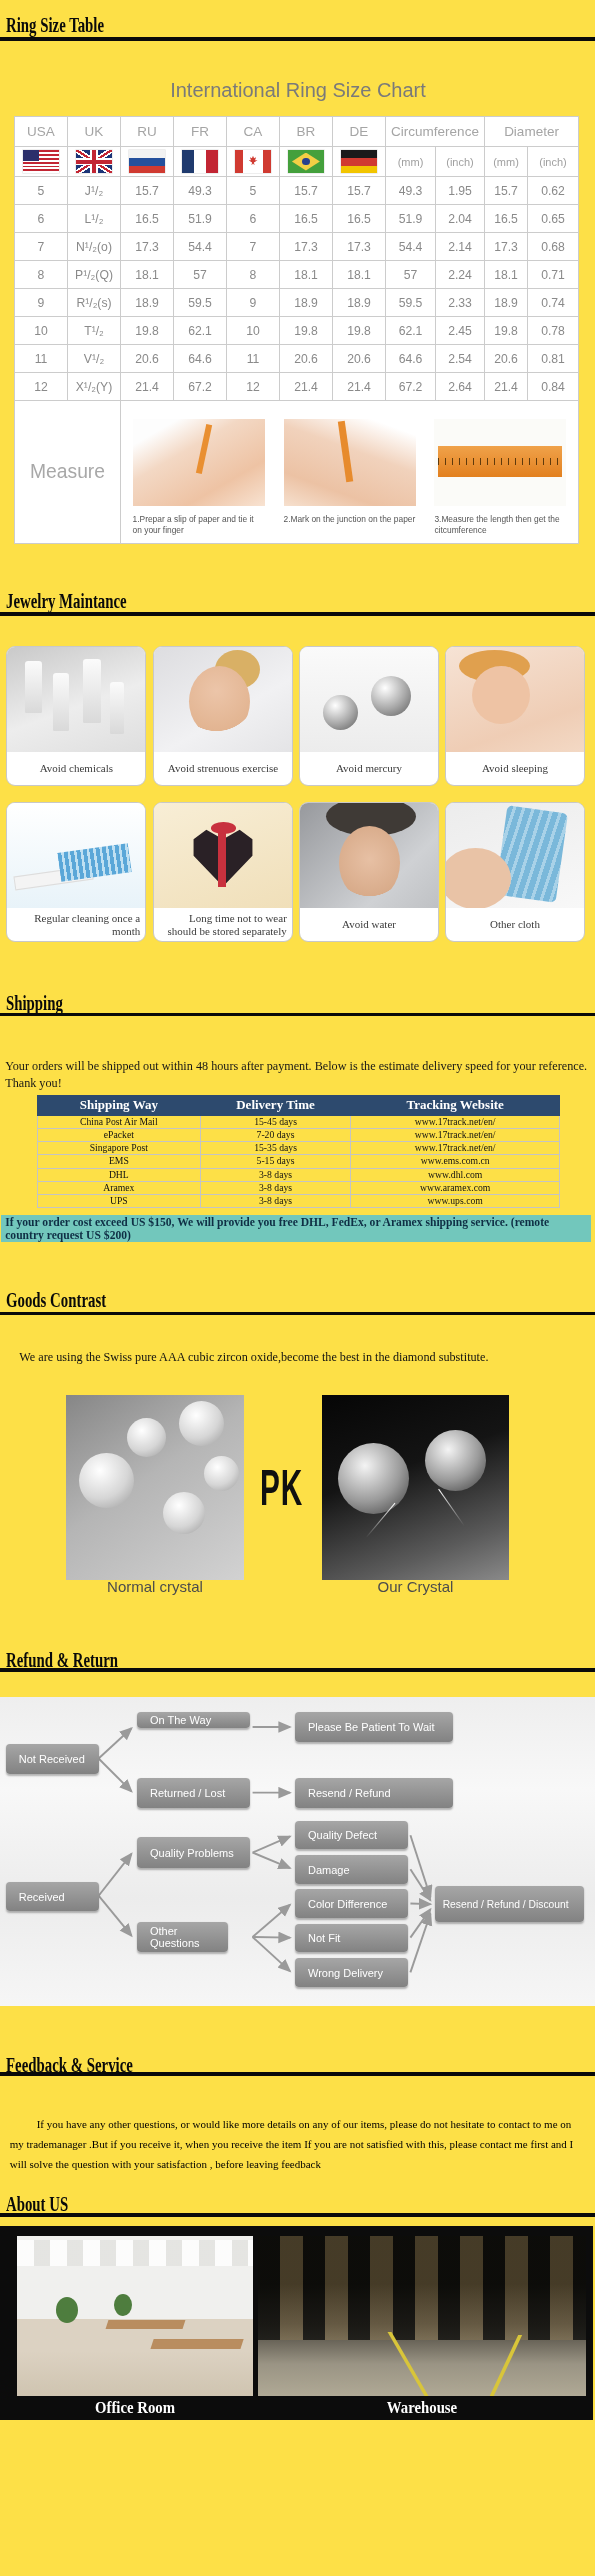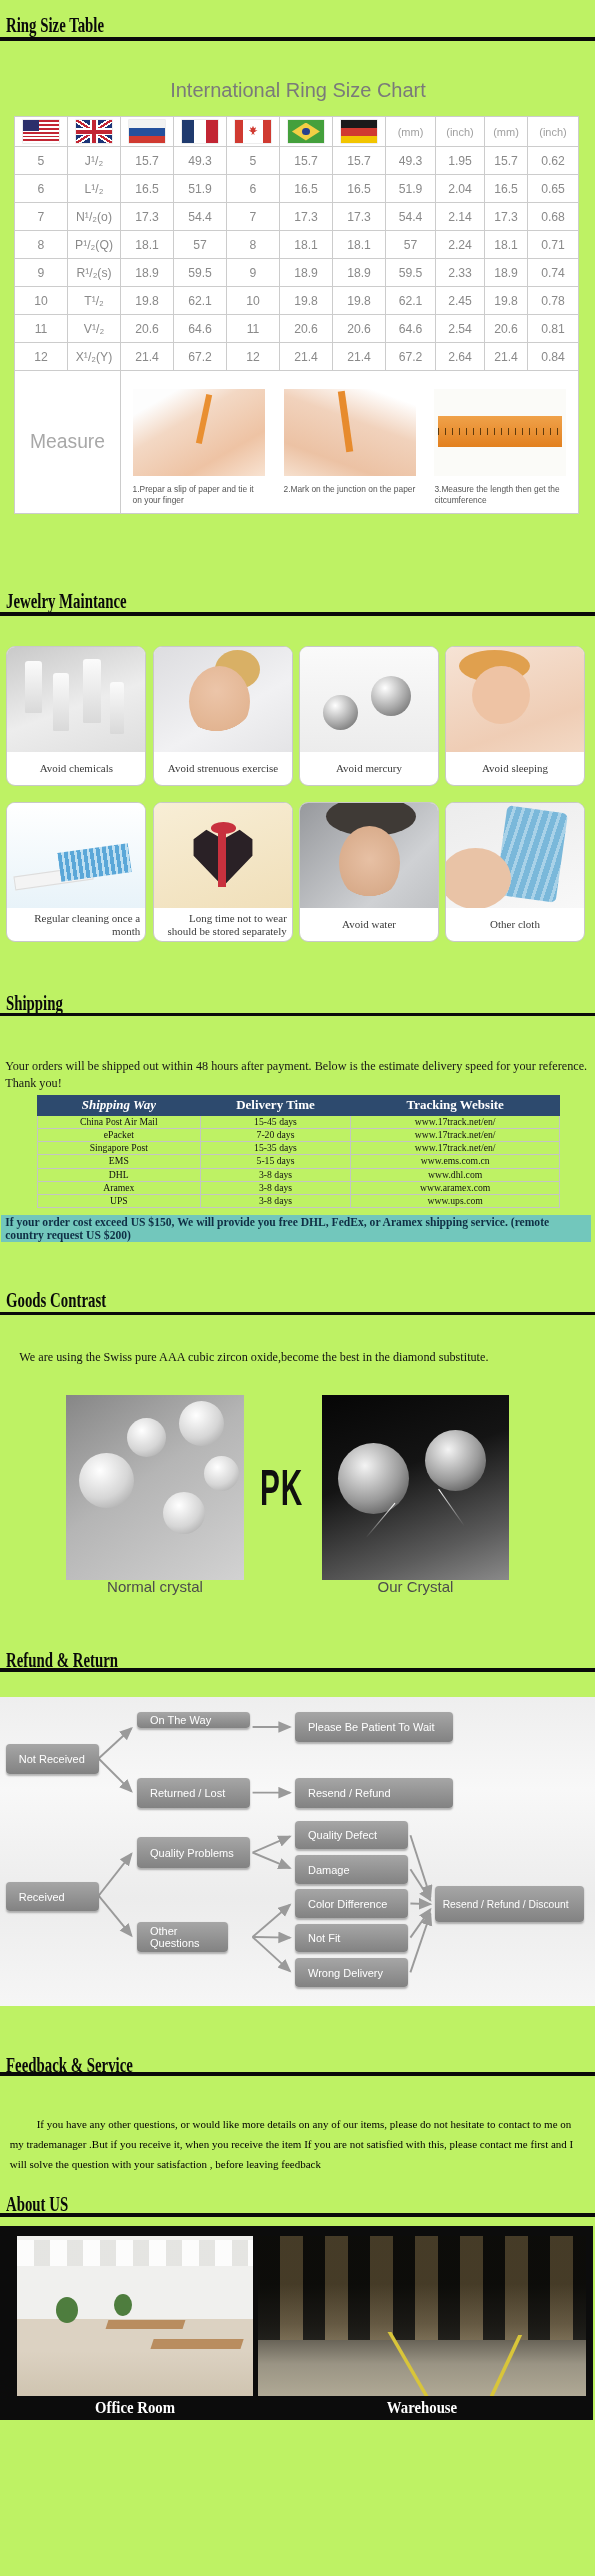--- a/index.html
+++ b/index.html
@@ -1,16 +1,16 @@
 <!DOCTYPE html>
 <html style="font-size:10.3px"><head>
 <meta charset="utf-8">
 <style>
   html,body{margin:0;padding:0;background:#fff;}
-  .page{position:relative;width:596px;height:2576px;background:#bef264;overflow:hidden;
+  .page{position:relative;width:596px;height:2576px;background:#fde047;overflow:hidden;
         font-family:"Liberation Serif",serif;}
 
   
   .sec-title{position:absolute;left:6.4px;font-weight:bold;font-size:20.6px;color:#0a0a0a;
              transform:scale(.72,1.05);transform-origin:0 50%;white-space:nowrap;
              font-family:"Liberation Serif",serif;letter-spacing:0;}
   .sec-line{position:absolute;left:0;width:596px;height:3.9px;background:#0a0a0a;}
 
   
   .ring-title{position:absolute;left:0;top:79px;width:596px;text-align:center;
@@ -98,21 +98,21 @@
   .ph8 .cloth{position:absolute;left:55px;top:6.4px;width:61px;height:90px;transform:rotate(8deg);
     background:repeating-linear-gradient(100deg,#7ab8da 0 5.8px,#a9d2e8 5.8px 9px);border-radius:5.2px;}
   .ph8 .hand{position:absolute;left:-6.4px;top:45px;width:71px;height:61px;border-radius:50%;background:#e9c3a6;}
 
   
   .ship-intro{position:absolute;left:5.2px;top:1058px;width:583px;font-size:12.2px;color:#161616;line-height:16.7px;}
   table.ship{position:absolute;left:37px;top:1095px;width:523px;border-collapse:collapse;
              font-family:"Liberation Serif",serif;}
   table.ship th{background:#2d4a6e;color:#fff;font-size:13px;font-weight:bold;height:18.7px;
                 border:0.6px solid #2d4a6e;border-left:1.3px solid #dfe6ee;padding:0;}
-  table.ship th:first-child{border-left:0.6px solid #2d4a6e;font-style:italic;}
+  table.ship th:first-child{border-left:0.6px solid #2d4a6e;}
   table.ship td{border:0.6px solid #c4c4c4;height:12.2px;line-height:12.2px;font-size:9.7px;
                 text-align:center;color:#111;padding:0;}
   .ship-note{position:absolute;left:1.3px;top:1215px;width:582px;background:#72c7bc;
              color:#0f2f45;font-size:11.6px;font-weight:bold;line-height:13px;padding:0.6px 3.9px;}
 
   
   .goods-intro{position:absolute;left:19.3px;top:1350px;font-size:12.2px;color:#111;}
   .crystal{position:absolute;top:1395px;height:185px;overflow:hidden;}
   .c-normal{left:66px;width:178px;background:linear-gradient(145deg,#868686,#b5b5b5 45%,#d2d2d2);}
   .c-our{left:322px;width:187px;background:linear-gradient(160deg,#060606,#141414 40%,#5a5a5a 78%,#8a8a8a);}
@@ -171,20 +171,31 @@
         <col style="width:53px">
       <col style="width:53px">
         <col style="width:53px">
         <col style="width:53px">
       <col style="width:50px">
         <col style="width:49px">
         <col style="width:43px">
         <col style="width:51px">
     </colgroup>
     <tbody>
+        <tr class="rhead">
+      <td>USA</td>
+      <td>UK</td>
+      <td>RU</td>
+      <td>FR</td>
+      <td>CA</td>
+      <td>BR</td>
+      <td>DE</td>
+      <td colspan="2">Circumference</td>
+      <td colspan="2">Diameter</td>
+    </tr>
     <tr class="rflags">
       <td>
             <div class="flag f-usa">
               <i class="canton" style="position:absolute"></i>
             </div>
           </td>
       <td>
             <div class="flag f-uk">
               <i class="d1" style="position:absolute"></i>
               <i class="d2" style="position:absolute"></i>

